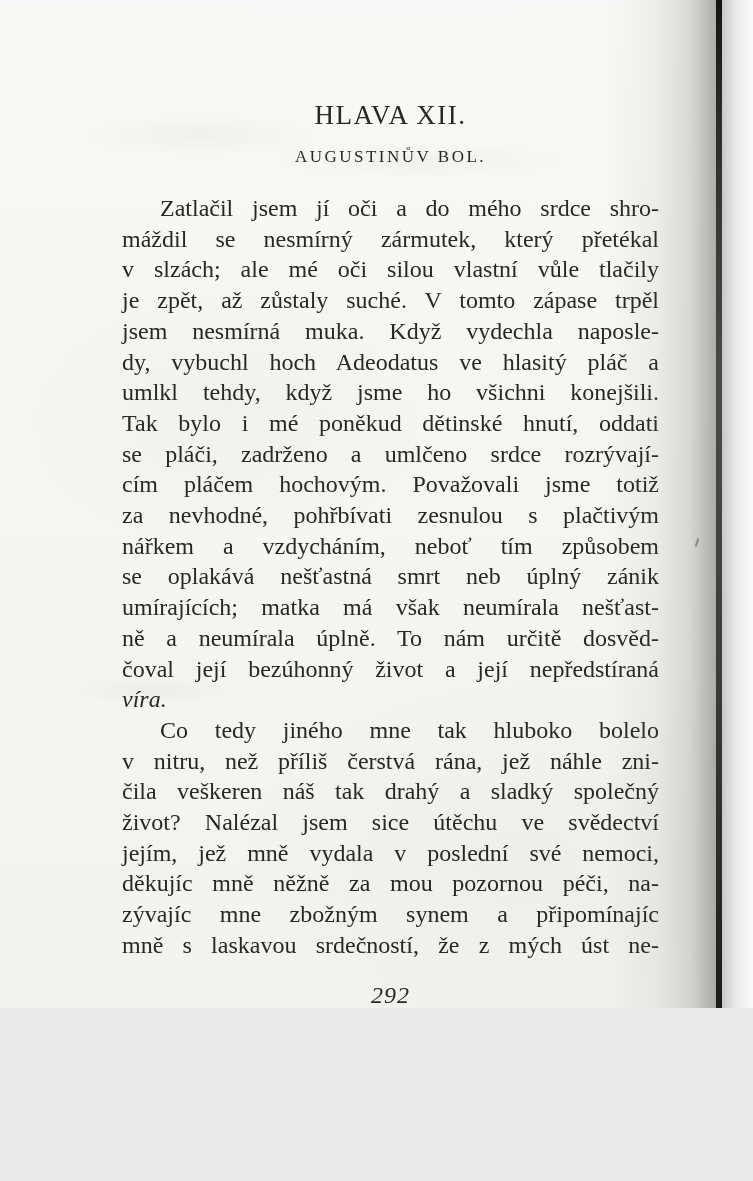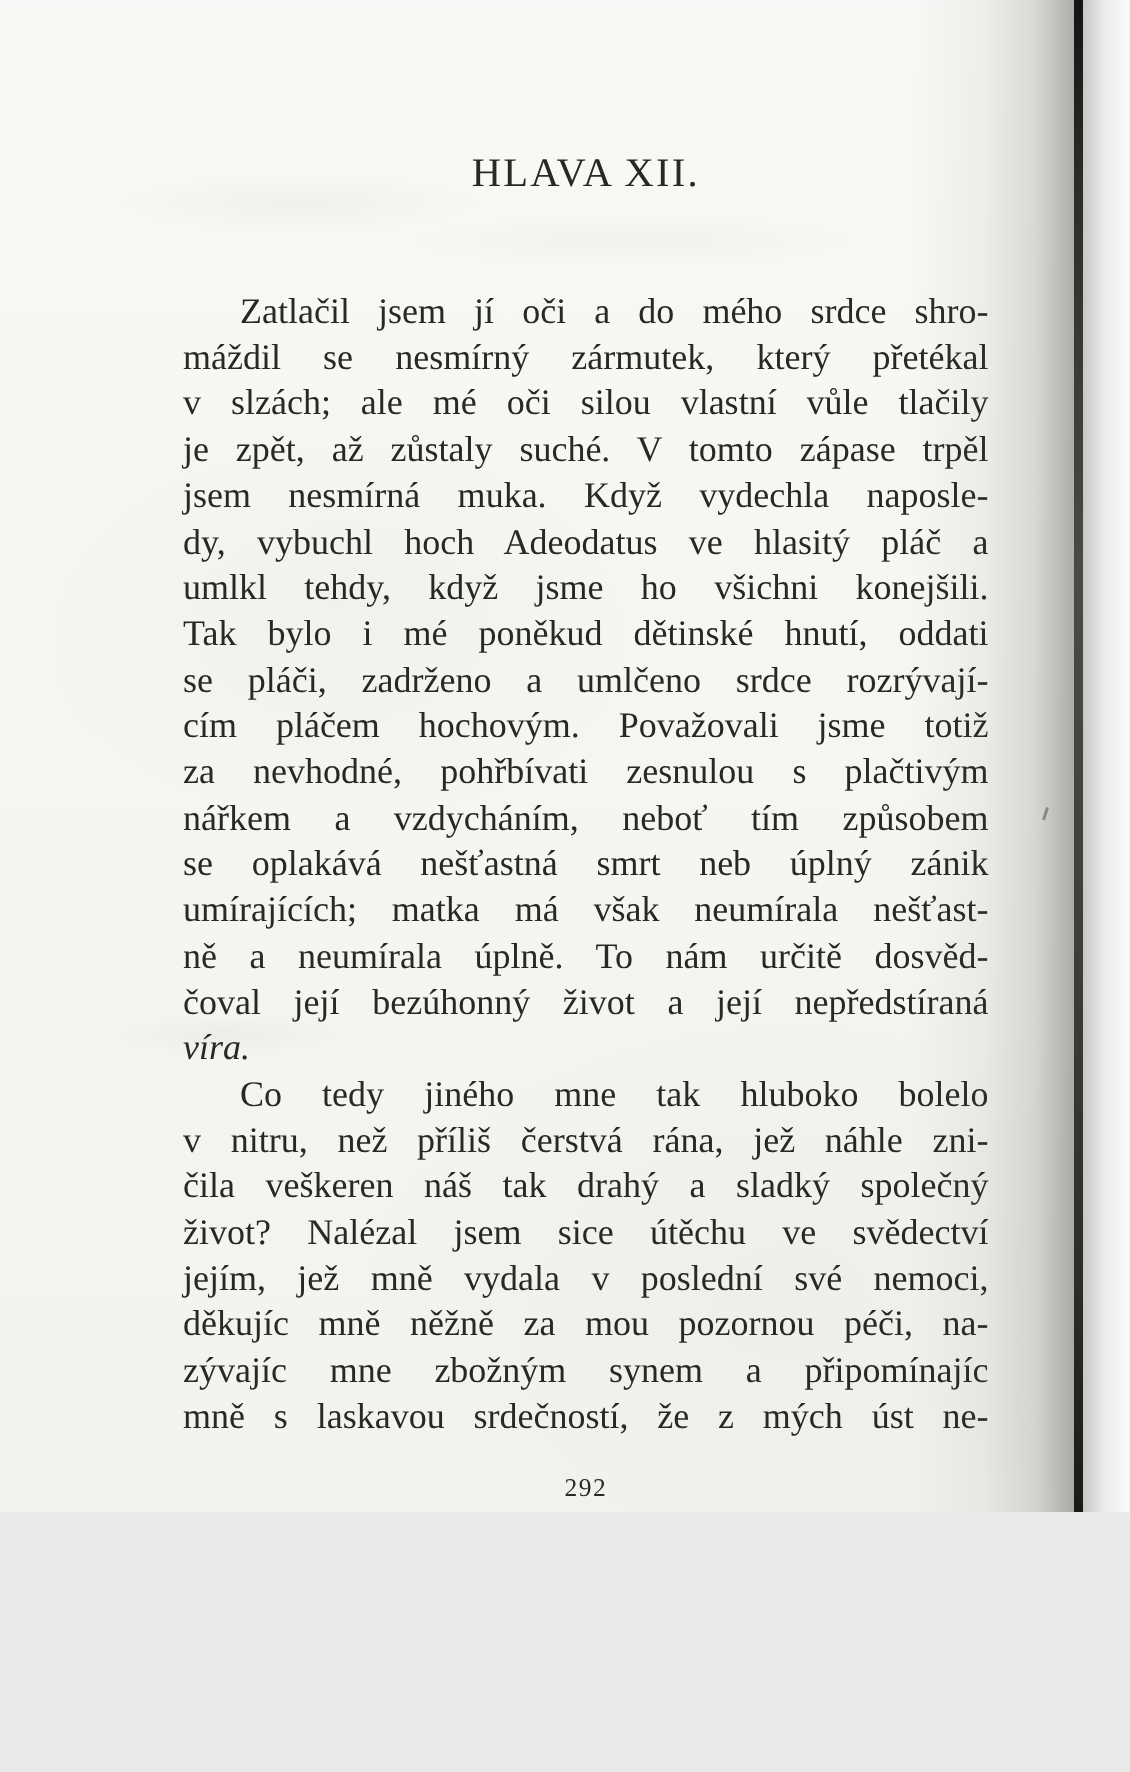--- a/index.html
+++ b/index.html
@@ -64,22 +64,23 @@
   }
   .line.indent { text-indent: 38px; }
   .line.parend { text-align-last: left; font-style: italic; }
 
   .pagenum {
     position: absolute;
     left: 122px;
     top: 982px;
     width: 537px;
     text-align: center;
-    font-size: 17px;
+    font-size: 24px;
     letter-spacing: 1px;
+    font-style: italic;
   }
 
   
   .edge-shade {
     position: absolute;
     top: 0; bottom: 0;
     left: 606px;
     width: 110px;
     background: linear-gradient(to right,
       rgba(100,98,94,0) 0%,
@@ -122,20 +123,21 @@
     height: 126px;
     background: rgba(120,118,112,0.16);
   }
 </style>
 </head>
 <body>
 
 <div class="scan">
 
   <div class="heading">HLAVA XII.</div>
+  <div class="subtitle">AUGUSTINŮV BOL.</div>
 
   <div class="bodytext">
     <div class="line indent">Zatlačil jsem jí oči a do mého srdce shro-</div>
     <div class="line">máždil se nesmírný zármutek, který přetékal</div>
     <div class="line">v slzách; ale mé oči silou vlastní vůle tlačily</div>
     <div class="line">je zpět, až zůstaly suché. V tomto zápase trpěl</div>
     <div class="line">jsem nesmírná muka. Když vydechla naposle-</div>
     <div class="line">dy, vybuchl hoch Adeodatus ve hlasitý pláč a</div>
     <div class="line">umlkl tehdy, když jsme ho všichni konejšili.</div>
     <div class="line">Tak bylo i mé poněkud dětinské hnutí, oddati</div>

